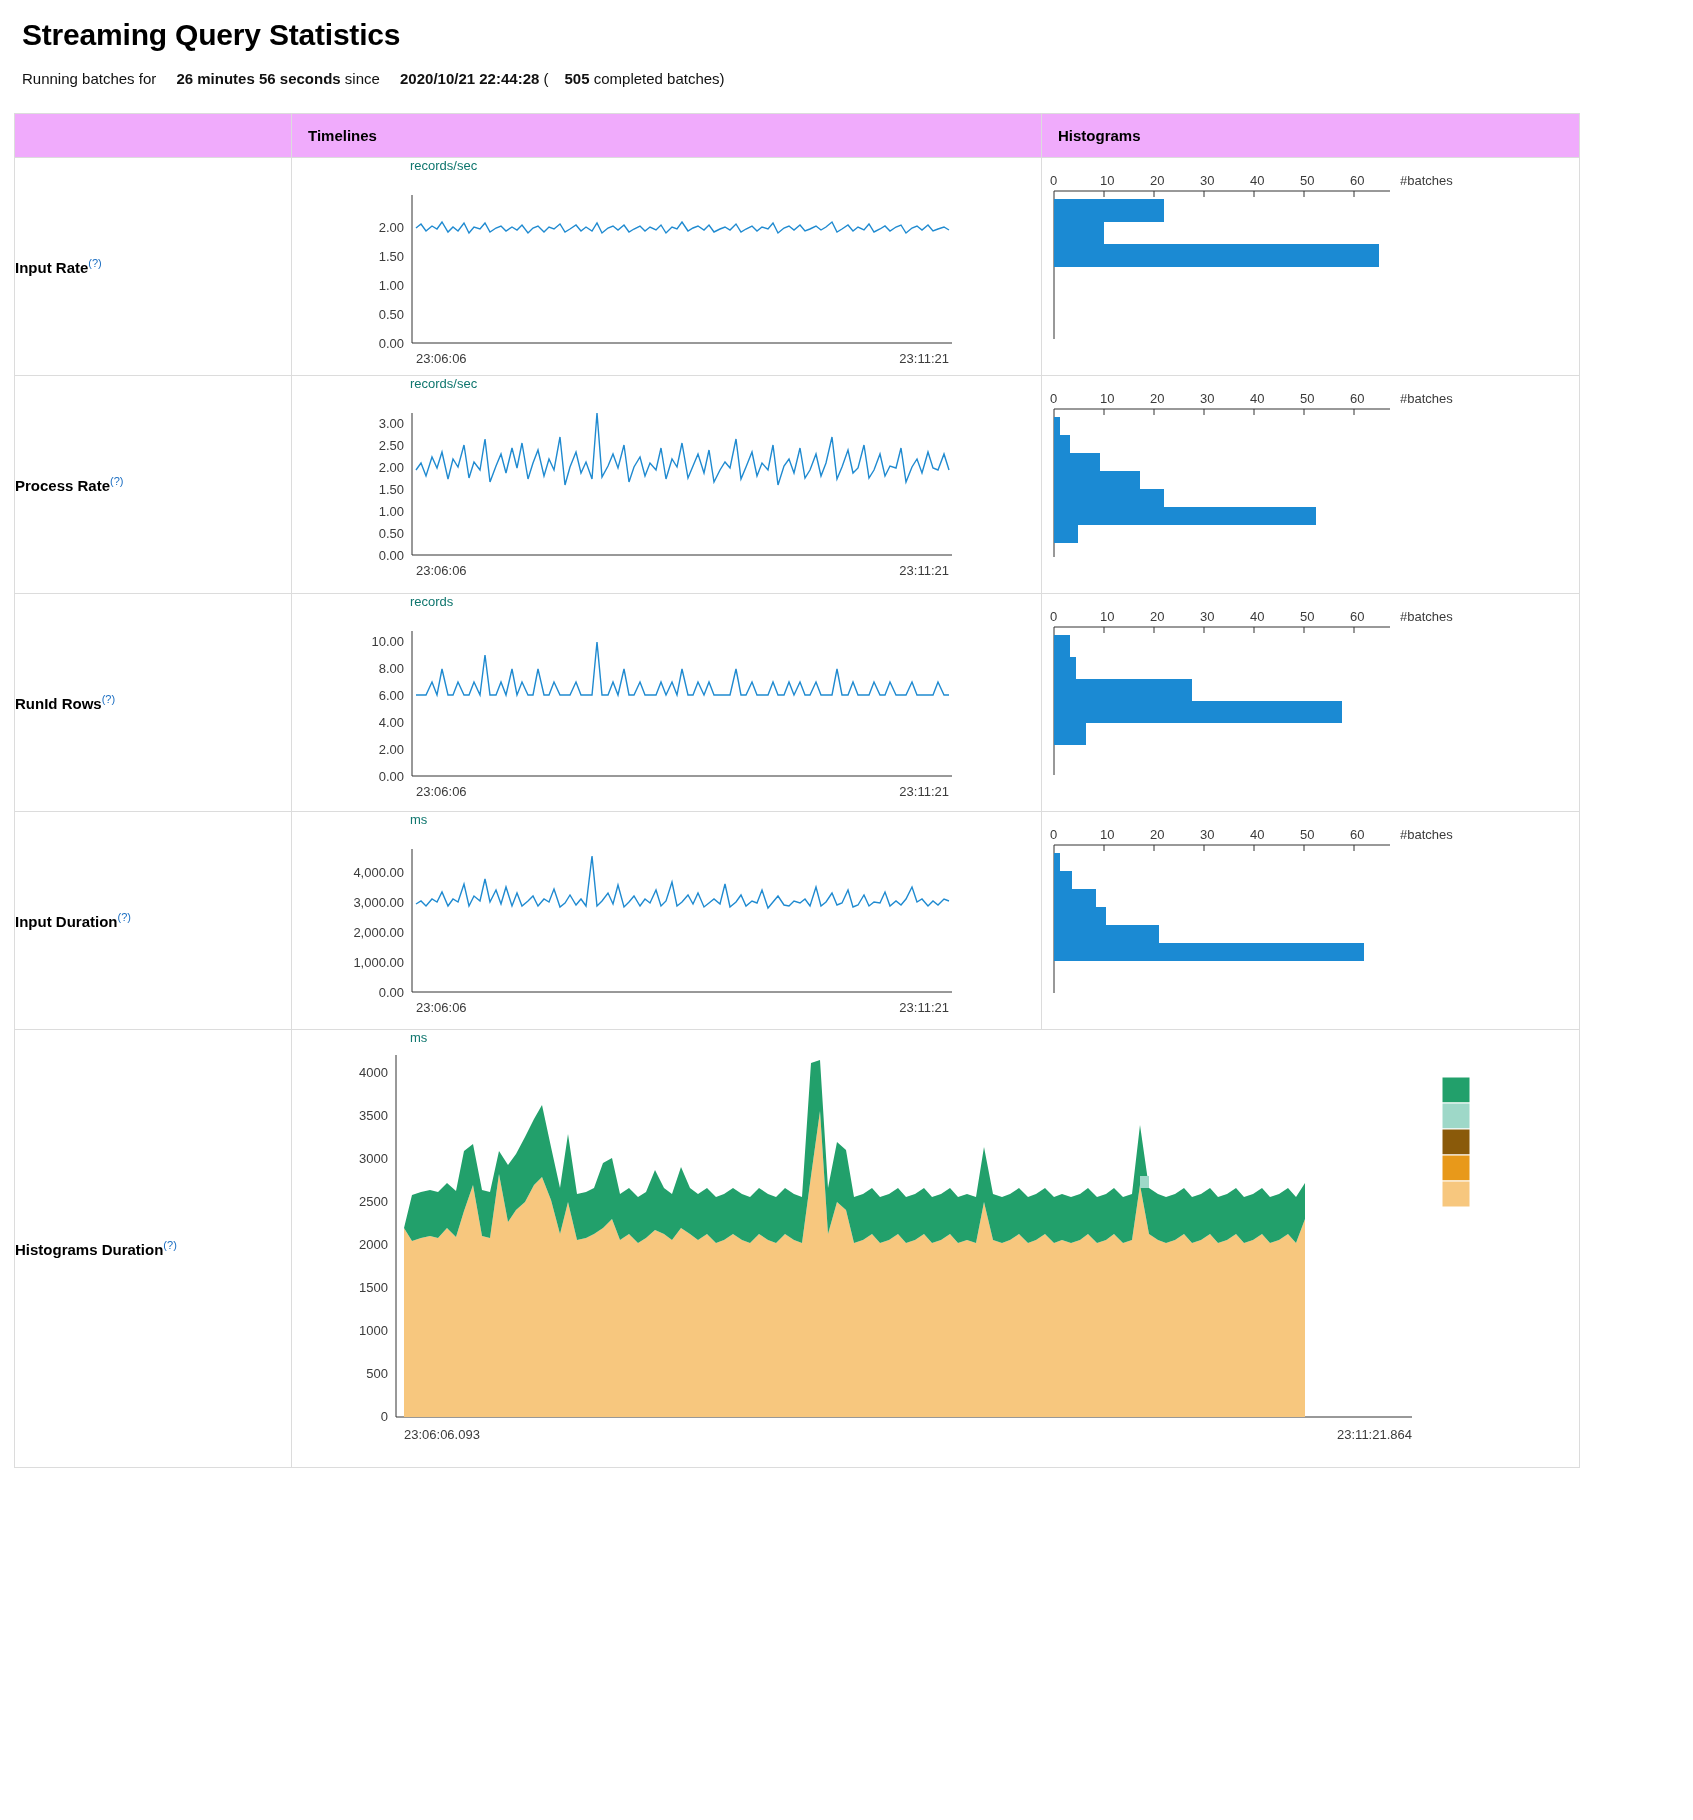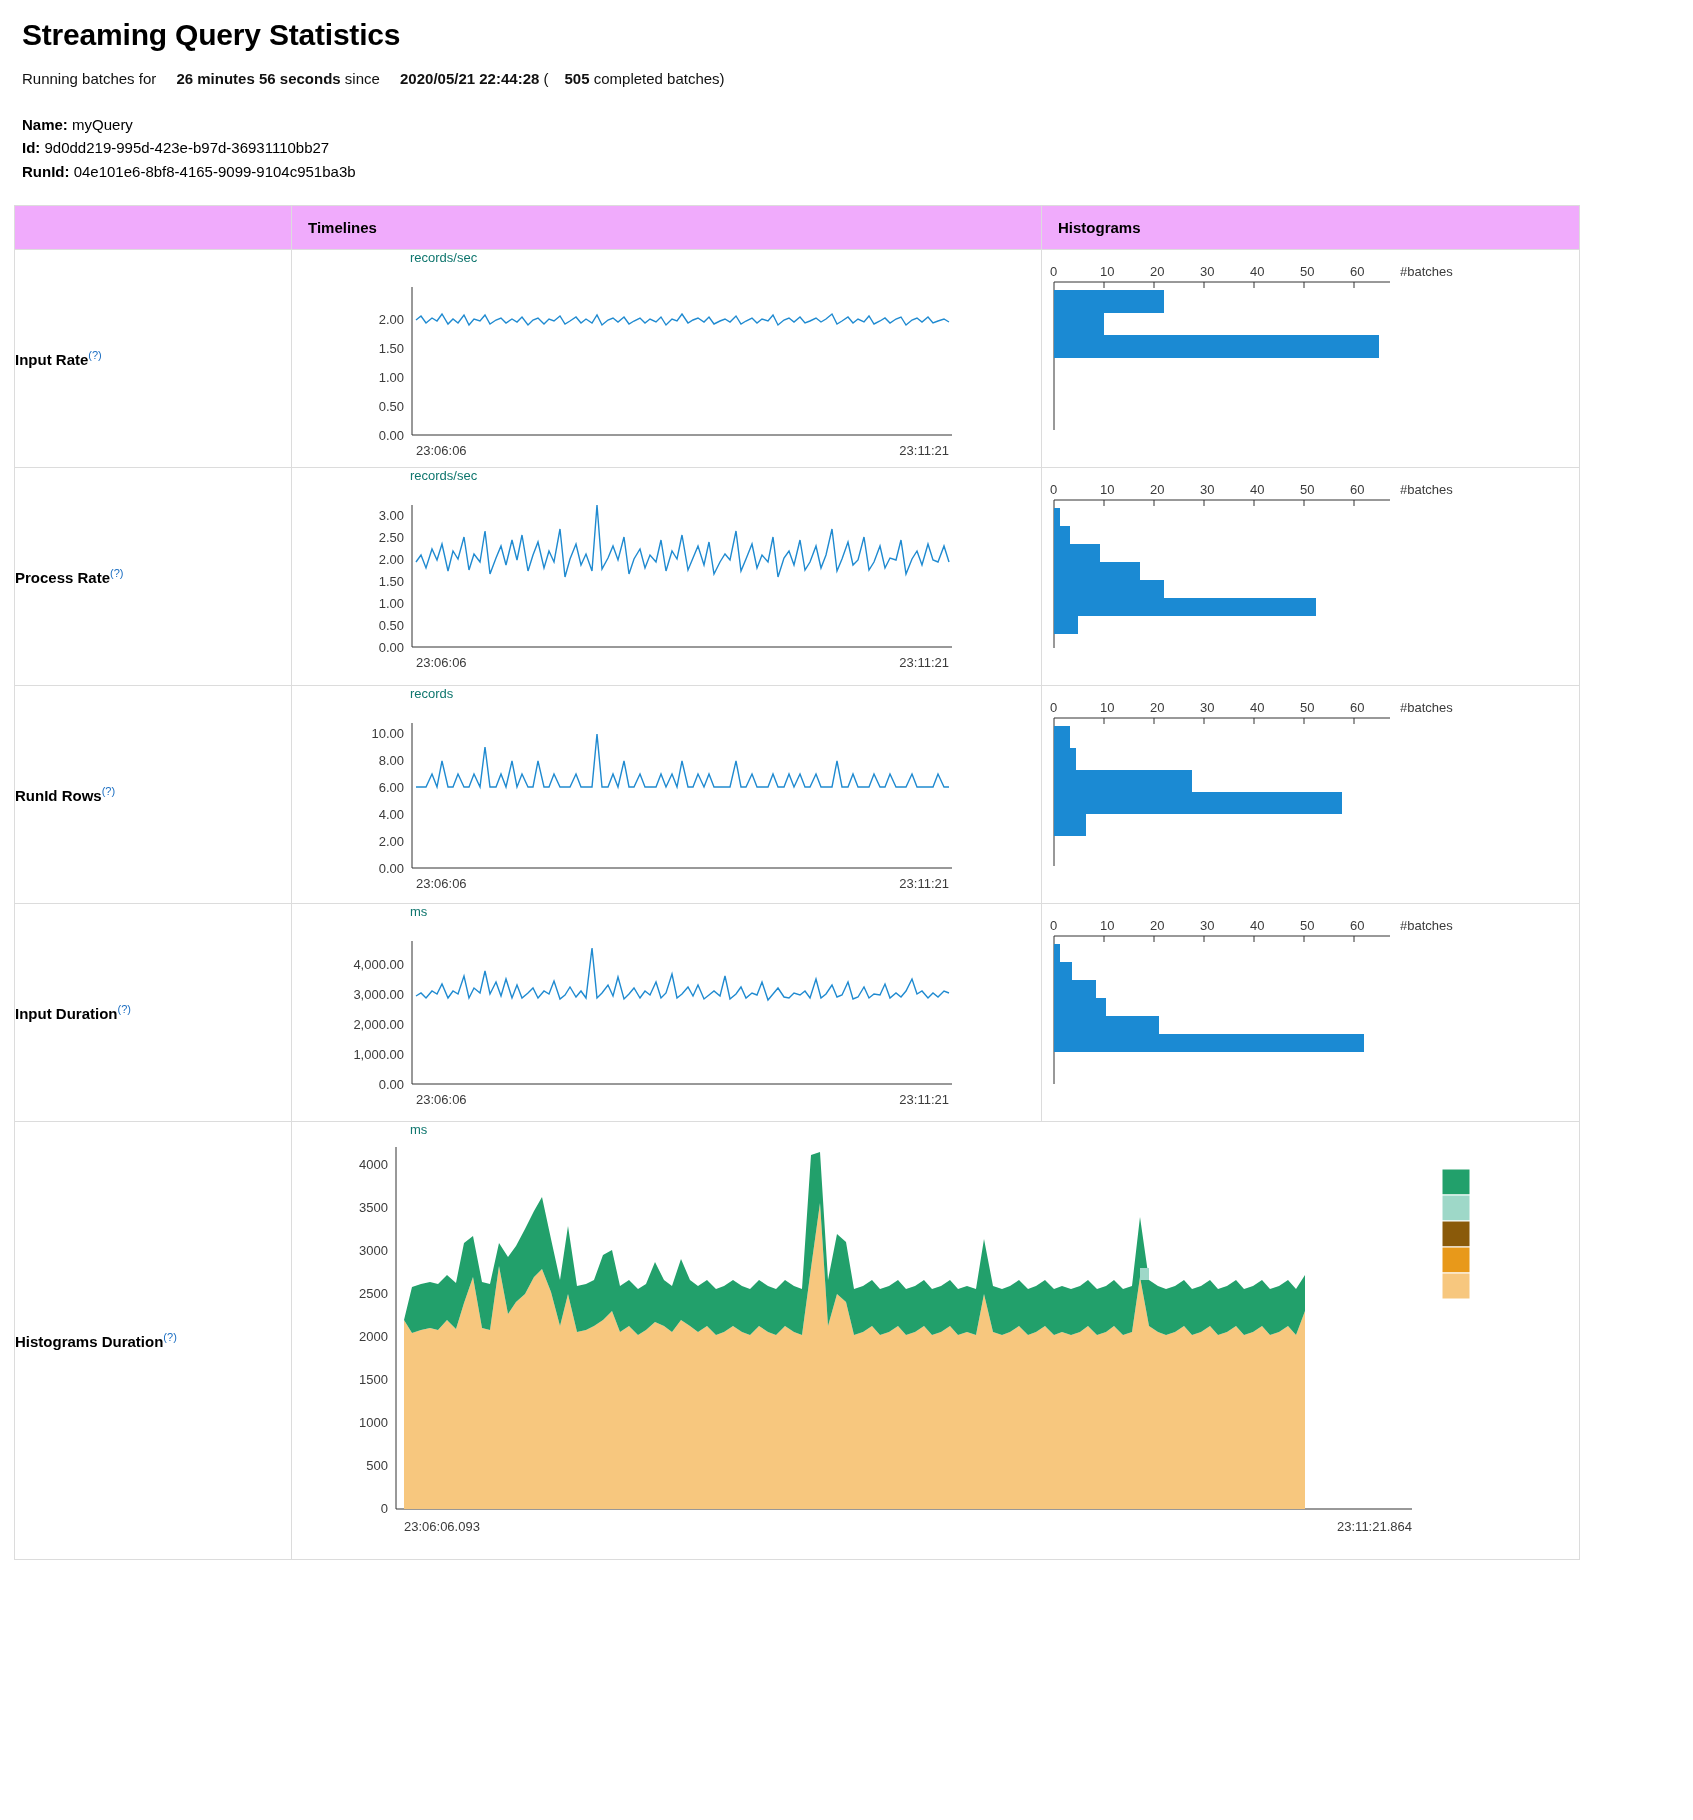--- a/index.html
+++ b/index.html
@@ -84,37 +84,23 @@
 </style>
 </head>
 <body>
 
 <div class="page">
 
   <div class="header">
     <h1 class="title">Streaming Query Statistics</h1>
 
     <p class="subtitle">
-      <span>Running batches for </span><b>26 minutes 56 seconds</b><span> since </span><b>2020/05/21 22:44:28</b><span> (</span><b>505</b><span> completed batches)</span>
+      <span>Running batches for </span><b>26 minutes 56 seconds</b><span> since </span><b>2020/10/21 22:44:28</b><span> (</span><b>505</b><span> completed batches)</span>
     </p>
 
-    <div class="meta">
-      <div>
-        <b>Name:</b>
-        <span>myQuery</span>
-      </div>
-      <div>
-        <b>Id:</b>
-        <span>9d0dd219-995d-423e-b97d-36931110bb27</span>
-      </div>
-      <div>
-        <b>RunId:</b>
-        <span>04e101e6-8bf8-4165-9099-9104c951ba3b</span>
-      </div>
-    </div>
   </div>
 
   <table class="stats">
     <colgroup>
       <col class="c-label">
         <col class="c-time">
         <col class="c-hist">
     </colgroup>
     <thead>
       <tr>

